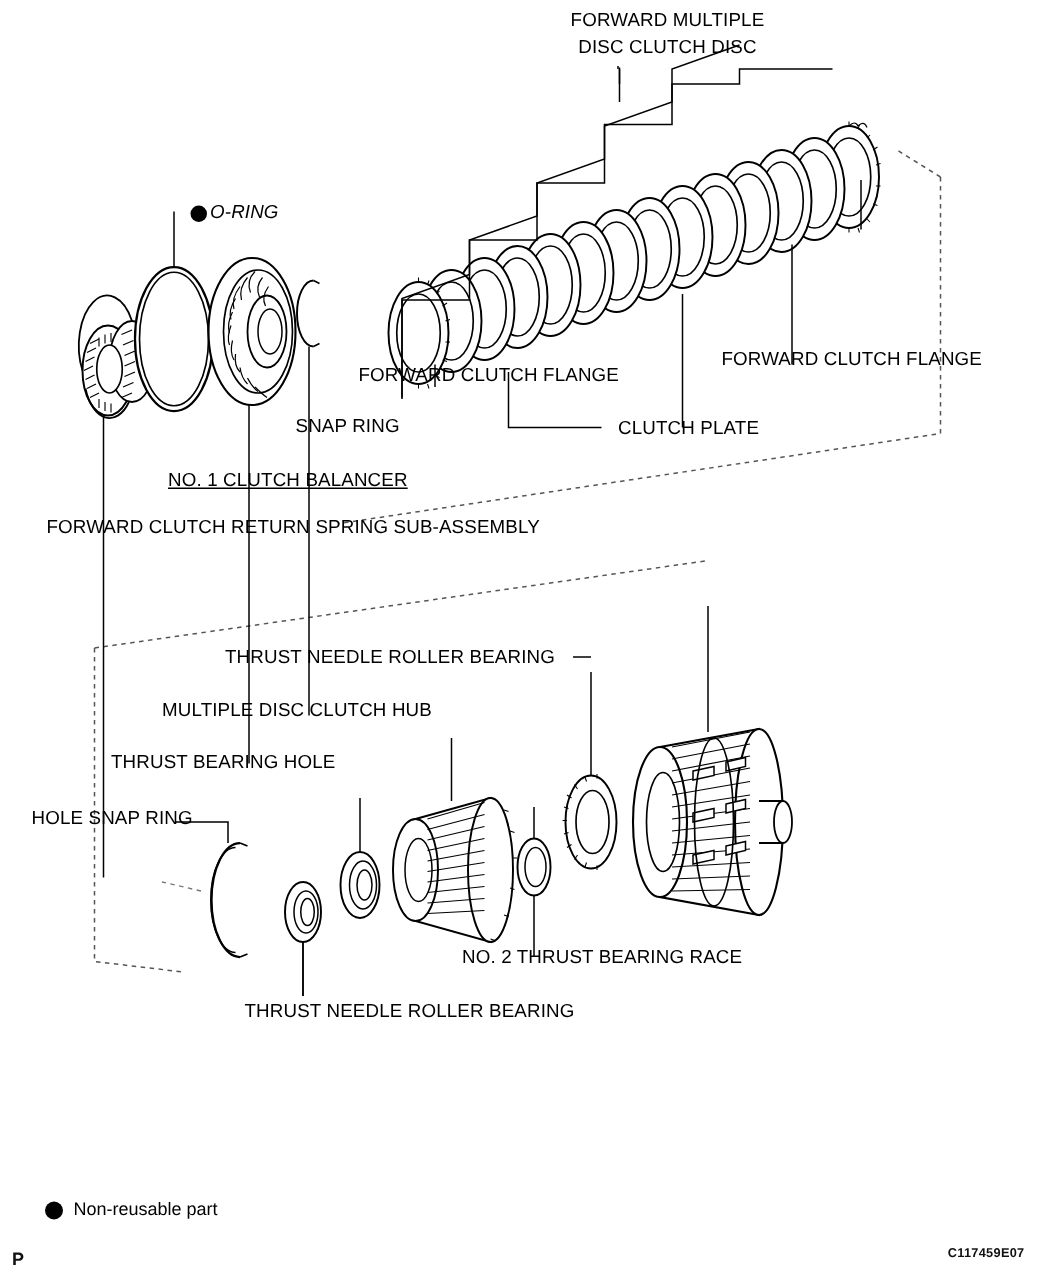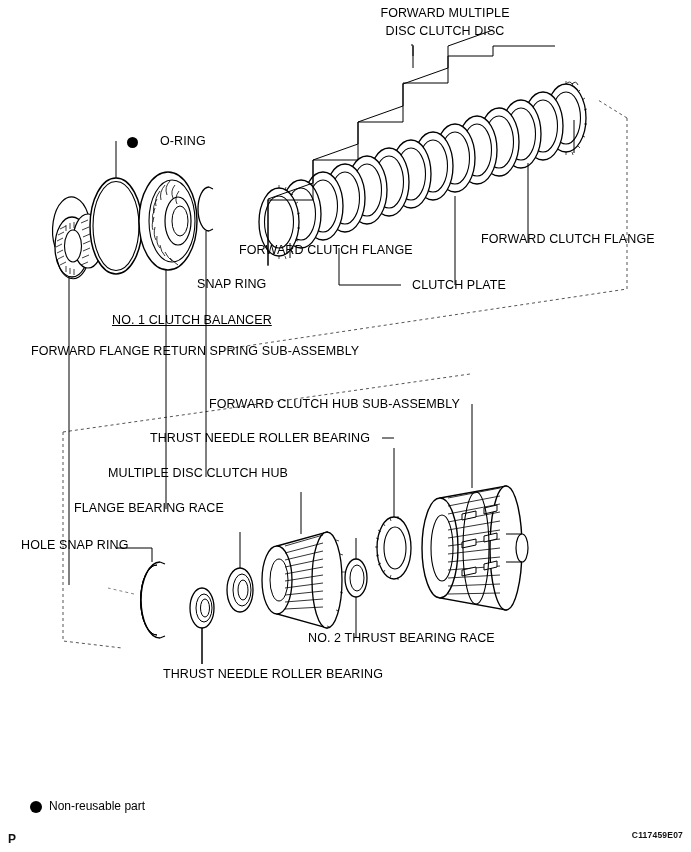--- a/index.html
+++ b/index.html
@@ -34,21 +34,21 @@
   .code{
     position:absolute;right:8px;bottom:12px;
     font-size:8.5px;font-weight:bold;letter-spacing:0.2px;
     color:#111;
     margin-left:48px;
   }
   .pmark{
     position:absolute;left:8px;bottom:6px;
     font-size:12px;font-weight:bold;color:#111;
   }
-  .oring-row{position:absolute;display:flex;align-items:flex-end;gap:22px;}
+  .oring-row{position:absolute;display:flex;align-items:flex-end;gap:2px;font-style:italic;}
 </style>
 </head>
 <body>
 
 <div id="stage">
 
   <svg class="layer" viewBox="0 0 691 852">
     <defs>
 
       <g id="toothring">
@@ -338,35 +338,34 @@
 
   <div class="oring-row" style="left:127px;top:134px;">
     <span class="dot sm"></span>
     <span class="lbl" style="position:static;">O-RING</span>
   </div>
 
   <div class="lbl" style="left:197px;top:277px;text-align:center;">SNAP RING</div>
 
   <div class="lbl" style="left:112px;top:313px;text-decoration:underline;">NO. 1 CLUTCH BALANCER</div>
 
-  <div class="lbl" style="left:31px;top:344px;">FORWARD FLANGE RETURN SPRING SUB-ASSEMBLY</div>
+  <div class="lbl" style="left:31px;top:344px;">FORWARD CLUTCH RETURN SPRING SUB-ASSEMBLY</div>
 
   <div class="lbl" style="left:239px;top:243px;">FORWARD CLUTCH FLANGE</div>
 
   <div class="lbl" style="left:481px;top:232px;">FORWARD CLUTCH FLANGE</div>
 
   <div class="lbl" style="left:412px;top:278px;">CLUTCH PLATE</div>
 
-  <div class="lbl" style="left:209px;top:397px;">FORWARD CLUTCH HUB SUB-ASSEMBLY</div>
 
   <div class="lbl" style="left:150px;top:431px;">THRUST NEEDLE ROLLER BEARING</div>
 
   <div class="lbl" style="left:108px;top:466px;">MULTIPLE DISC CLUTCH HUB</div>
 
-  <div class="lbl" style="left:74px;top:501px;">FLANGE BEARING RACE</div>
+  <div class="lbl" style="left:74px;top:501px;">THRUST BEARING HOLE</div>
 
   <div class="lbl" style="left:21px;top:538px;">HOLE SNAP RING</div>
 
   <div class="lbl" style="left:308px;top:631px;">NO. 2 THRUST BEARING RACE</div>
 
   <div class="lbl" style="left:163px;top:667px;">THRUST NEEDLE ROLLER BEARING</div>
 
   <div class="legend">
     <span class="dot"></span>
     <span>Non-reusable part</span>

